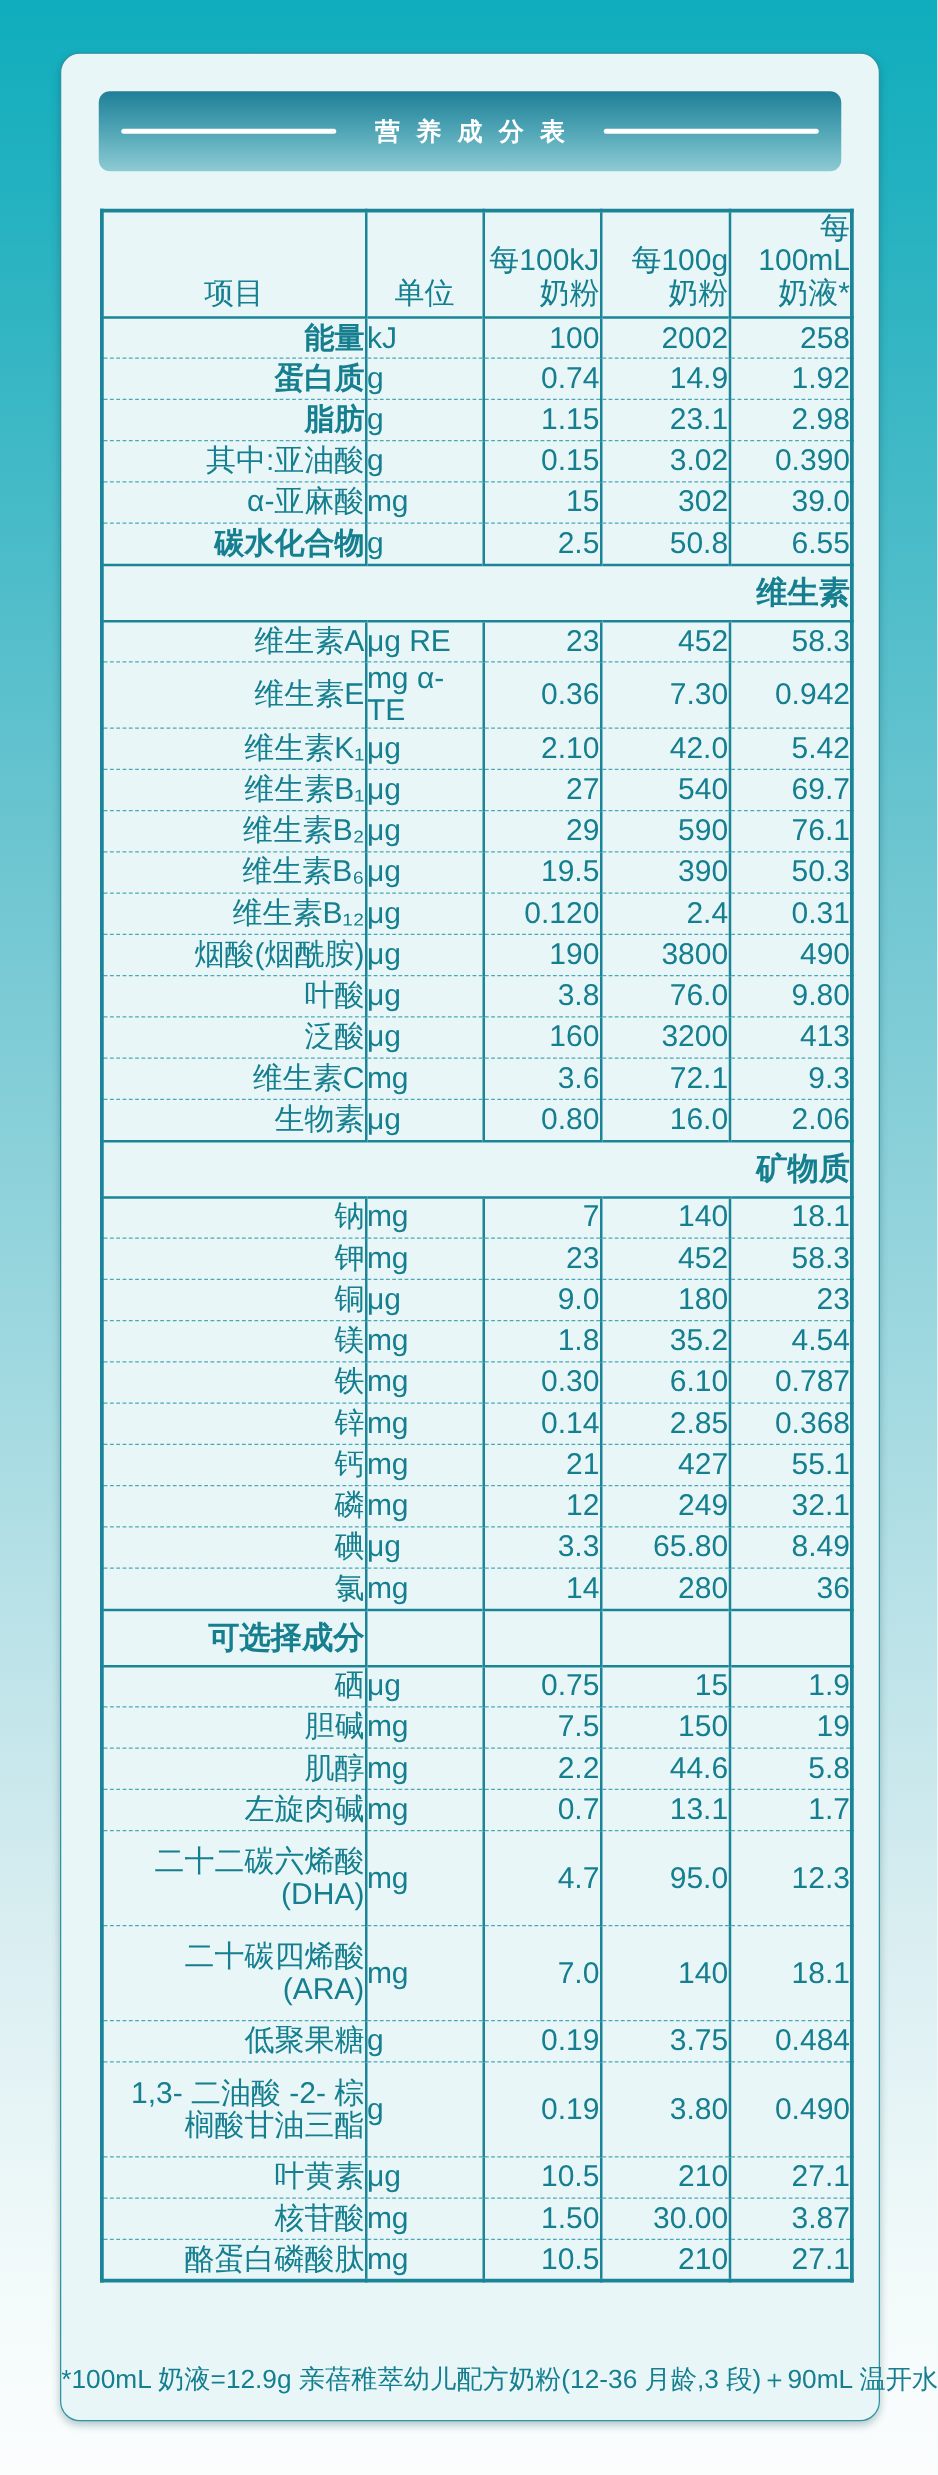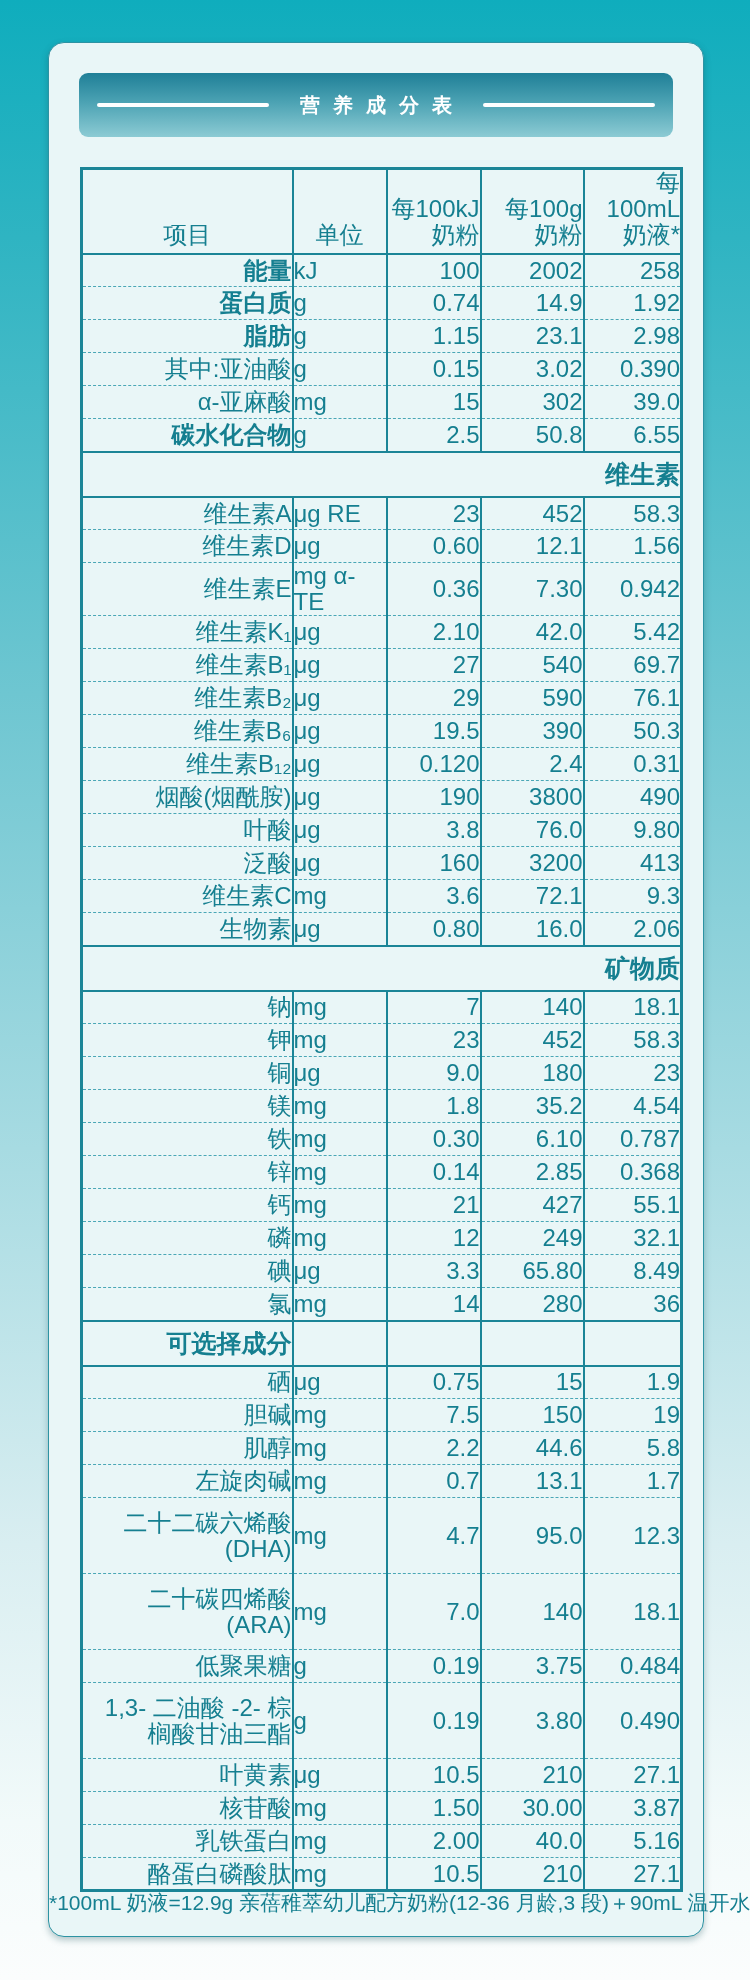--- a/index.html
+++ b/index.html
@@ -119,27 +119,20 @@
             <td class="c-name" colspan="5">维生素</td>
           </tr>
           <tr class="single sep-solid">
             <td class="c-name">维生素A</td>
             <td class="c-unit">μg RE</td>
             <td class="c-num">23</td>
             <td class="c-num">452</td>
             <td class="c-num">58.3</td>
           </tr>
           <tr class="single sep-dashed">
-            <td class="c-name">维生素D</td>
-            <td class="c-unit">μg</td>
-            <td class="c-num">0.60</td>
-            <td class="c-num">12.1</td>
-            <td class="c-num">1.56</td>
-          </tr>
-          <tr class="single sep-dashed">
             <td class="c-name">维生素E</td>
             <td class="c-unit">mg α-TE</td>
             <td class="c-num">0.36</td>
             <td class="c-num">7.30</td>
             <td class="c-num">0.942</td>
           </tr>
           <tr class="single sep-dashed">
             <td class="c-name">维生素K₁</td>
             <td class="c-unit">μg</td>
             <td class="c-num">2.10</td>
@@ -355,27 +348,20 @@
             <td class="c-num">27.1</td>
           </tr>
           <tr class="single sep-dashed">
             <td class="c-name">核苷酸</td>
             <td class="c-unit">mg</td>
             <td class="c-num">1.50</td>
             <td class="c-num">30.00</td>
             <td class="c-num">3.87</td>
           </tr>
           <tr class="single sep-dashed">
-            <td class="c-name">乳铁蛋白</td>
-            <td class="c-unit">mg</td>
-            <td class="c-num">2.00</td>
-            <td class="c-num">40.0</td>
-            <td class="c-num">5.16</td>
-          </tr>
-          <tr class="single sep-dashed">
             <td class="c-name">酪蛋白磷酸肽</td>
             <td class="c-unit">mg</td>
             <td class="c-num">10.5</td>
             <td class="c-num">210</td>
             <td class="c-num">27.1</td>
           </tr>
         </tbody>
     </table>
 
     <div class="footnote">*100mL 奶液=12.9g 亲蓓稚萃幼儿配方奶粉(12-36 月龄,3 段)＋90mL 温开水</div>

